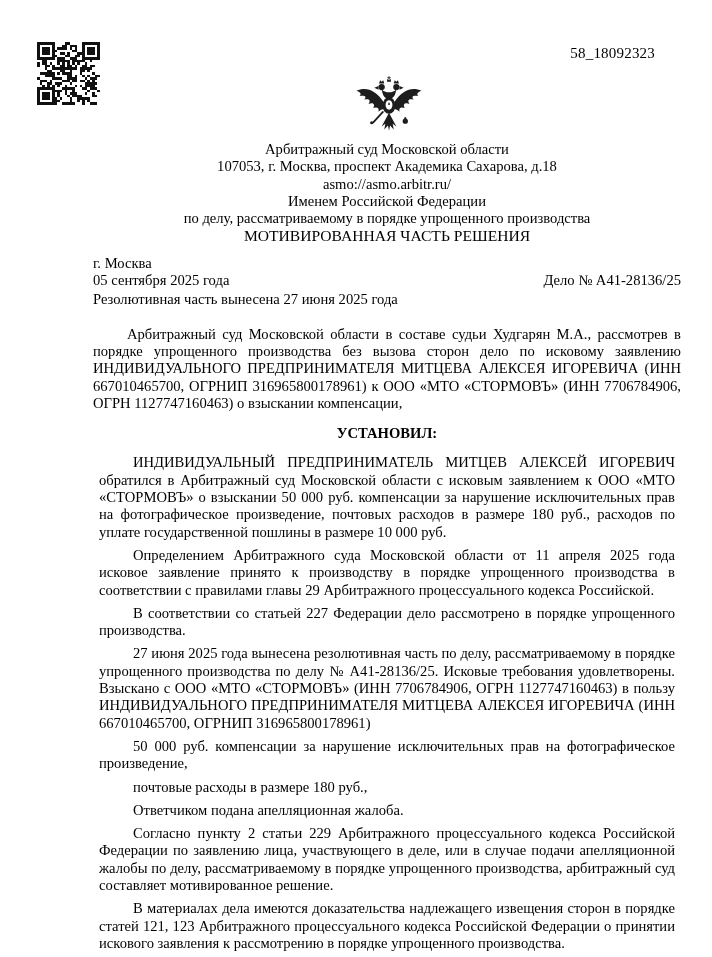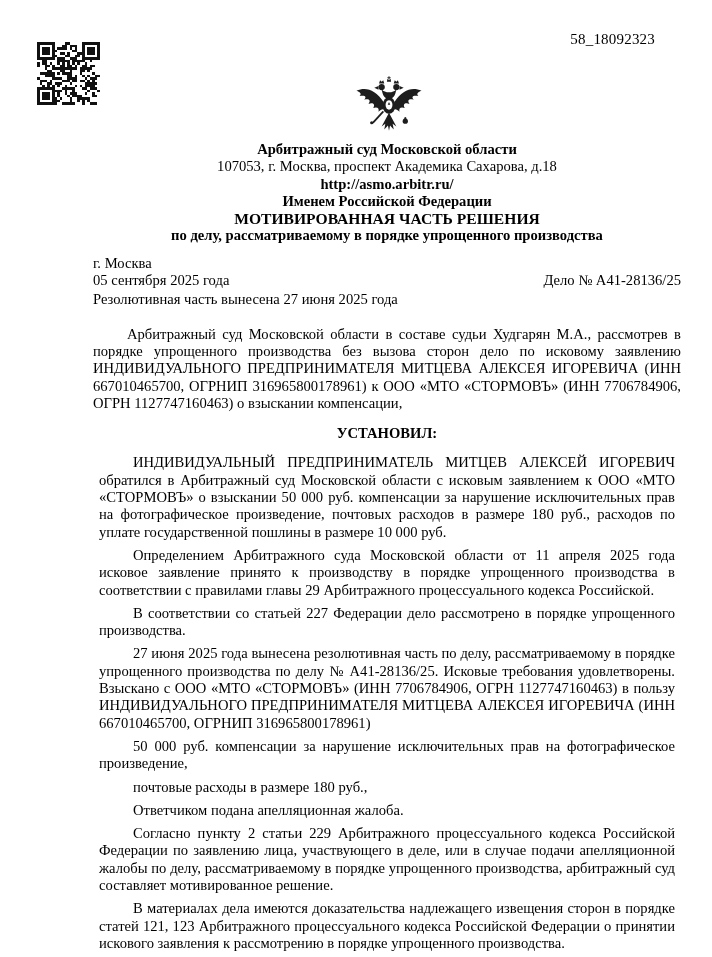--- a/index.html
+++ b/index.html
@@ -13,21 +13,21 @@
     overflow: hidden;
   }
   .qr {
     position: absolute;
     left: 37px; top: 42px;
     width: 63px; height: 63px;
   }
   .qr svg { width: 100%; height: 100%; display: block; }
   .doc-number {
     position: absolute;
-    top: 31px; right: 57px;
+    top: 45px; right: 57px;
     font-size: 15px;
     letter-spacing: 0.2px;
   }
   .emblem {
     position: absolute;
     left: 352px; top: 75px;
     width: 74px; height: 63px;
   }
   .emblem svg { width: 100%; height: 100%; display: block; }
   .content {
@@ -35,21 +35,21 @@
     left: 93px; top: 0;
     width: 588px;
     font-size: 14.6px;
     line-height: 17.3px;
   }
   .court-header {
     margin-top: 141px;
     text-align: center;
   }
   .court-header .line { display: block; }
-  .b { font-weight: bold; }
+  .b { font-weight: normal; }
   .doc-title { font-size: 15.6px; }
   .meta-city { margin-top: 10px; }
   .meta-row {
     display: flex;
     justify-content: space-between;
   }
   .resolutive { margin-top: 2px; }
   .intro { margin-top: 17px; }
   .para {
     text-align: justify;
@@ -424,24 +424,24 @@
         <path d="M70,51.5 l2.4,5 h-4.8 z"></path>
       </g>
     </svg>
   </div>
 
   <div class="content">
 
     <div class="court-header">
       <span class="line b">Арбитражный суд Московской области</span>
       <span class="line">107053, г. Москва, проспект Академика Сахарова, д.18</span>
-      <span class="line b">http://asmo.arbitr.ru/</span>
+      <span class="line b">asmo://asmo.arbitr.ru/</span>
       <span class="line b">Именем Российской Федерации</span>
+      <span class="line b">по делу, рассматриваемому в порядке упрощенного производства</span>
       <span class="line b doc-title">МОТИВИРОВАННАЯ ЧАСТЬ РЕШЕНИЯ</span>
-      <span class="line b">по делу, рассматриваемому в порядке упрощенного производства</span>
     </div>
 
     <div class="meta-city">г. Москва</div>
 
     <div class="meta-row">
       <span>05 сентября 2025 года</span>
       <span>Дело № А41-28136/25</span>
     </div>
 
     <div class="resolutive">

